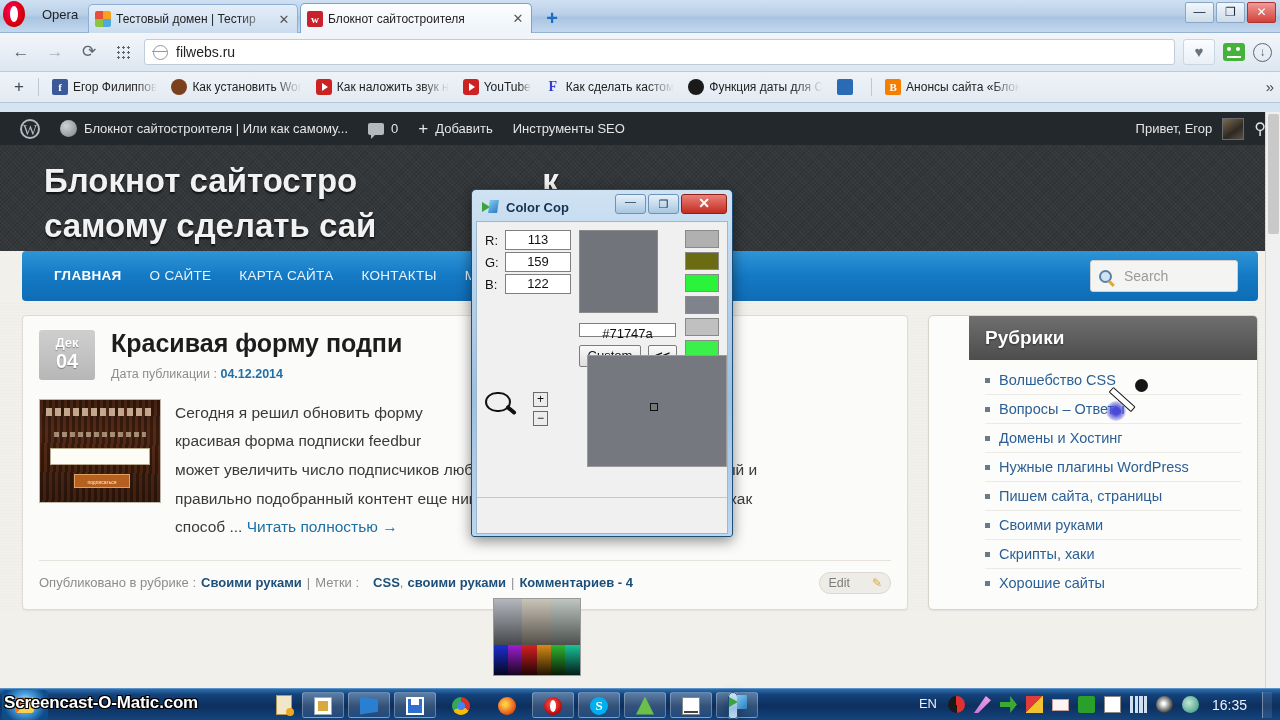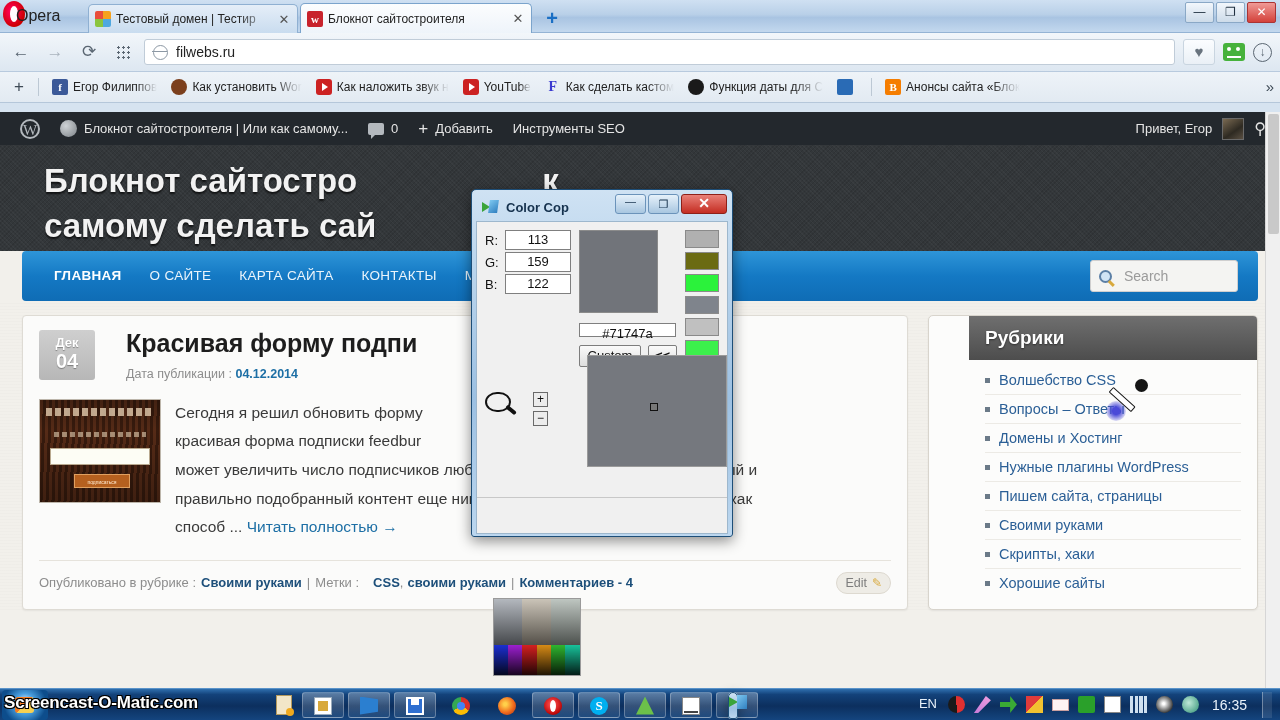--- a/index.html
+++ b/index.html
@@ -27,22 +27,22 @@
   .opera-logo .o {
     width: 22px; height: 26px; border-radius: 50%;
     background: radial-gradient(ellipse at 40% 40%, #f05 10%, #c00 70%);
     position: relative;
   }
   .opera-logo .o:after {
     content: ""; position: absolute; left: 7px; top: 5px;
     width: 8px; height: 16px; border-radius: 50%; background: #fff;
   }
   .opera-word {
-    position: absolute; left: 16px; top: 7px;
-    font-size: 16px; color: #222;
+    position: absolute; left: 42px; top: 7px;
+    font-size: 13px; color: #222;
   }
   .tab {
     position: absolute; top: 4px; height: 29px;
     border-radius: 5px 5px 0 0;
     border: 1px solid #8fb0d2; border-bottom: none;
     display: flex; align-items: center; padding: 0 6px;
     font-size: 12px; color: #222; overflow: hidden;
   }
   .tab.inactive {
     left: 88px; width: 210px;
@@ -220,21 +220,21 @@
     width: 7px; height: 2.5px; background:#d8a93c; transform: rotate(45deg); }
   .search-ph { color:#9a9a9a; font-size: 14px; }
 
   .content-area { display: flex; padding: 14px 22px 0 22px; gap: 20px; background:#f2f0eb;
     background-image: repeating-linear-gradient(0deg, rgba(0,0,0,.012) 0 1px, transparent 1px 3px); }
   .post-card {
     flex: 1 1 auto; background: #fbfbfa; border: 1px solid #dedbd4;
     border-radius: 4px; padding: 14px 16px 10px 16px; min-height: 290px;
     box-shadow: 0 1px 2px rgba(0,0,0,.06);
   }
-  .post-head { display: flex; gap: 31px; align-items: flex-start; }
+  .post-head { display: flex; gap: 16px; align-items: flex-start; }
   .datebox {
     width: 56px; flex: 0 0 56px; text-align: center; border-radius: 3px;
     background: linear-gradient(180deg,#cfcfcf,#b7b7b7); color:#fff;
     padding: 5px 0 7px; text-shadow: 0 1px 1px rgba(0,0,0,.35);
   }
   .datebox .m { font-size: 13px; font-weight: bold; }
   .datebox .d { font-size: 20px; font-weight: bold; line-height: 1.15; }
   .post-title { font-size: 25px; font-weight: bold; color:#1d1d1d; line-height:1.1; }
   .post-date { font-size: 12.5px; color:#8d8d8d; margin-top: 9px; }
   .post-date b { color:#1d6fa5; }
@@ -262,21 +262,21 @@
   .post-text a { color: #1d6fa5; text-decoration: none; }
   .post-meta {
     border-top: 1px solid #e6e3dc; margin-top: 18px; padding-top: 11px;
     display: flex; align-items: center; font-size: 13px; color: #8d8d8d;
   }
   .post-meta b { color:#1d4f7a; }
   .post-meta .sep { margin: 0 5px; }
   .edit-btn {
     margin-left: auto; background:#eeecE6; border:1px solid #ddd9d0;
     border-radius:11px; padding: 3px 8px; font-size:12.5px; color:#7c7c7c;
-    display:flex; align-items:center; gap:5px;
+    display:flex; align-items:center; gap:22px;
   }
   .pencil { color:#d8a93c; font-size: 12px; }
 
   .sidebar { width: 330px; flex: 0 0 330px; }
   .widget { background:#fcfcfb; border:1px solid #d8d4cc; border-radius:5px;
     overflow: hidden; box-shadow: 0 1px 2px rgba(0,0,0,.07); padding-left: 40px; }
   .widget-head {
     height: 44px; background: linear-gradient(180deg,#6f6f6f,#4d4d4d);
     color:#fff; font-size: 19px; font-weight: bold; display:flex;
     align-items:center; padding: 0 16px; text-shadow: 0 1px 2px rgba(0,0,0,.5);

